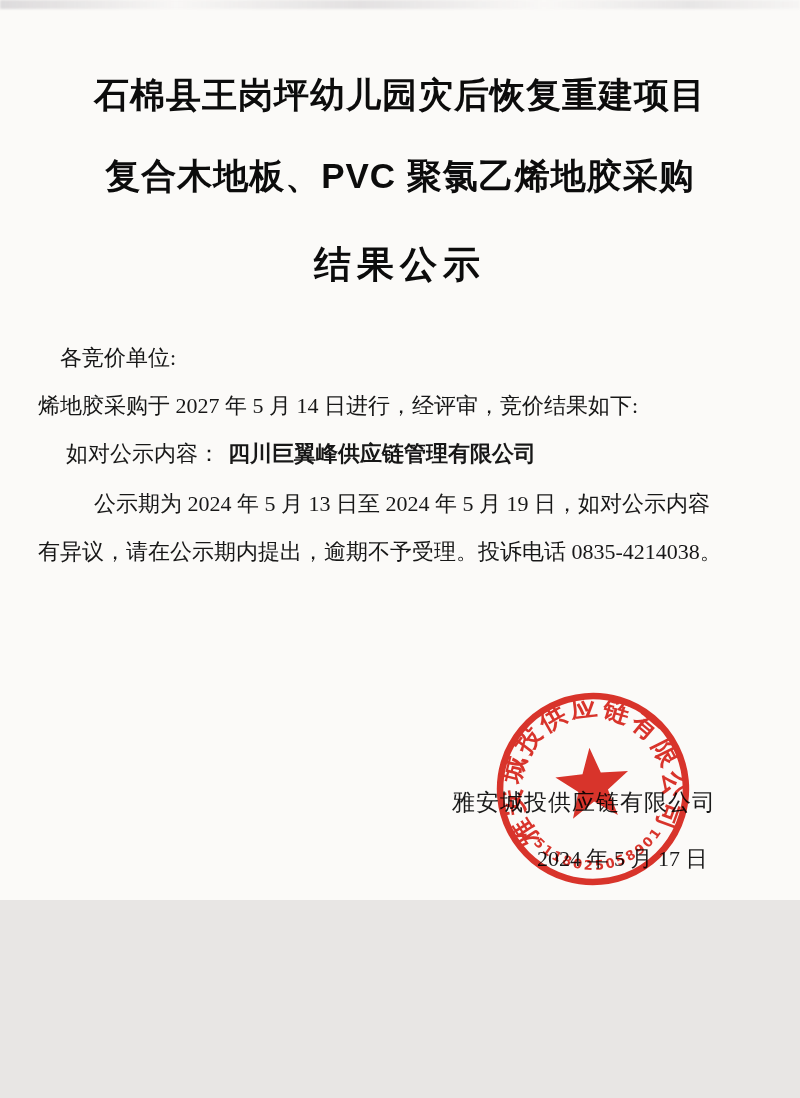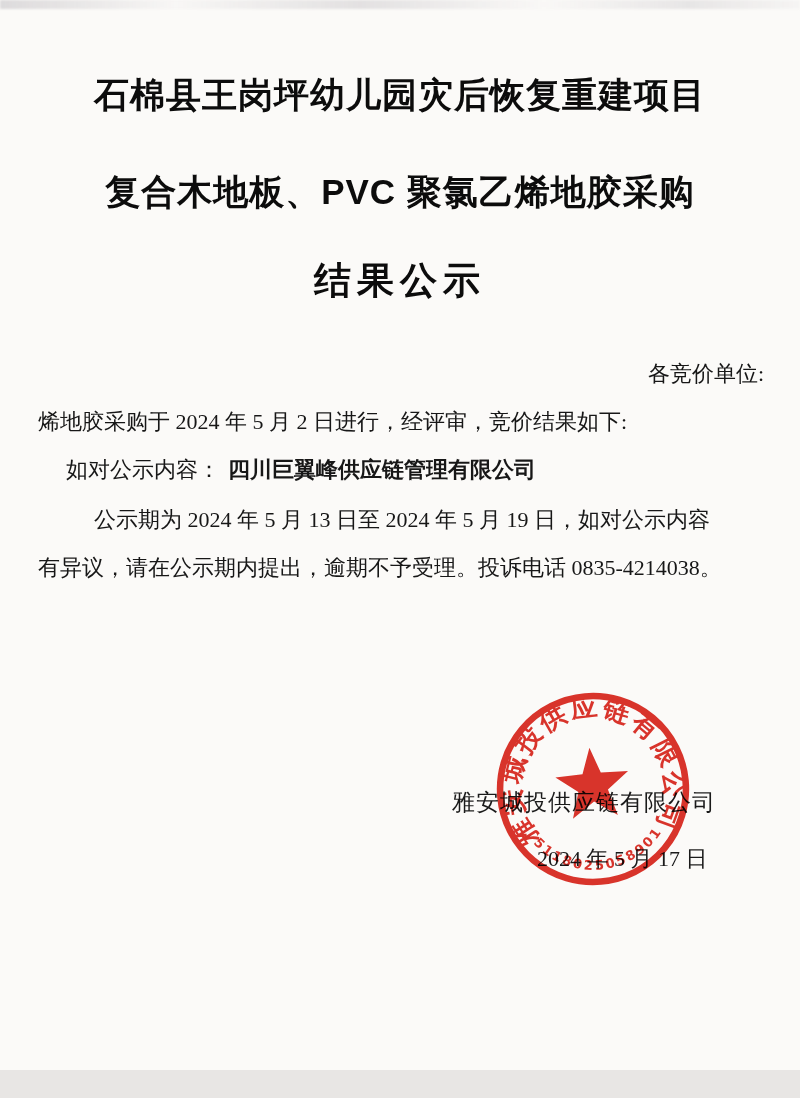--- a/index.html
+++ b/index.html
@@ -4,21 +4,21 @@
 <style>
   * { margin: 0; padding: 0; box-sizing: border-box; }
   html, body { width: 800px; }
   body {
     font-family: "Liberation Serif", serif;
     background: #e8e6e4;
   }
   .page {
     position: relative;
     width: 800px;
-    height: 1070px;
+    height: 900px;
     background: #fbfaf8;
     overflow: hidden;
     color: #141414;
   }
   
   .scan-noise {
     position: absolute; top: 0; left: 0; right: 0; height: 9px;
     background: linear-gradient(90deg,
       rgba(125,120,130,.30) 0%, rgba(210,205,212,.10) 22%,
       rgba(135,130,140,.26) 45%, rgba(225,220,226,.08) 68%,
@@ -28,30 +28,30 @@
   }
 
   .title-block { text-align: center; }
   .title-line {
     font-family: "Liberation Sans", sans-serif;
     font-weight: 900;
     color: #0c0c0c;
     letter-spacing: 1px;
   }
   .title-l1 { padding-top: 72px; font-size: 35px; }
-  .title-l2 { margin-top: 50px; font-size: 35px; }
+  .title-l2 { margin-top: 34px; font-size: 35px; }
   .title-l3 { margin-top: 40px; font-size: 37px; letter-spacing: 6px; font-family: Liberation Mono, monospace; }
 
   .doc-body {
     margin: 44px 36px 0 38px;
     font-size: 22px;
     color: #171717;
   }
   .doc-line { line-height: 48px; white-space: nowrap; }
-  .ind-salutation { padding-left: 22px; text-align: right; }
+  .ind-salutation { padding-left: 22px; }
   .ind-para1 { padding-left: 66px; }
   .ind-winner { padding-left: 28px; }
   .ind-para2 { padding-left: 56px; }
   .winner-name {
     font-family: Liberation Mono, monospace;
     font-weight: 700;
     padding-left: 8px;
   }
 
   .signature-company {
@@ -93,21 +93,21 @@
   <div class="scan-noise"></div>
 
   <div class="title-block">
     <div class="title-line title-l1">石棉县王岗坪幼儿园灾后恢复重建项目</div>
     <div class="title-line title-l2">复合木地板、PVC 聚氯乙烯地胶采购</div>
     <div class="title-line title-l3">结果公示</div>
   </div>
 
   <div class="doc-body">
     <div class="doc-line ind-salutation">各竞价单位:</div>
-    <div class="doc-line">烯地胶采购于 2024 年 5 月 2 日进行，经评审，竞价结果如下:</div>
+    <div class="doc-line">烯地胶采购于 2027 年 5 月 14 日进行，经评审，竞价结果如下:</div>
     <div class="doc-line ind-winner">
       <span>如对公示内容：</span><span class="winner-name">四川巨翼峰供应链管理有限公司</span>
     </div>
     <div class="doc-line ind-para2">公示期为 2024 年 5 月 13 日至 2024 年 5 月 19 日，如对公示内容</div>
     <div class="doc-line">有异议，请在公示期内提出，逾期不予受理。投诉电话  0835-4214038。</div>
   </div>
 
   <div class="signature-company">雅安城投供应链有限公司</div>
   <div class="signature-date">2024 年 5 月 17 日</div>
 

